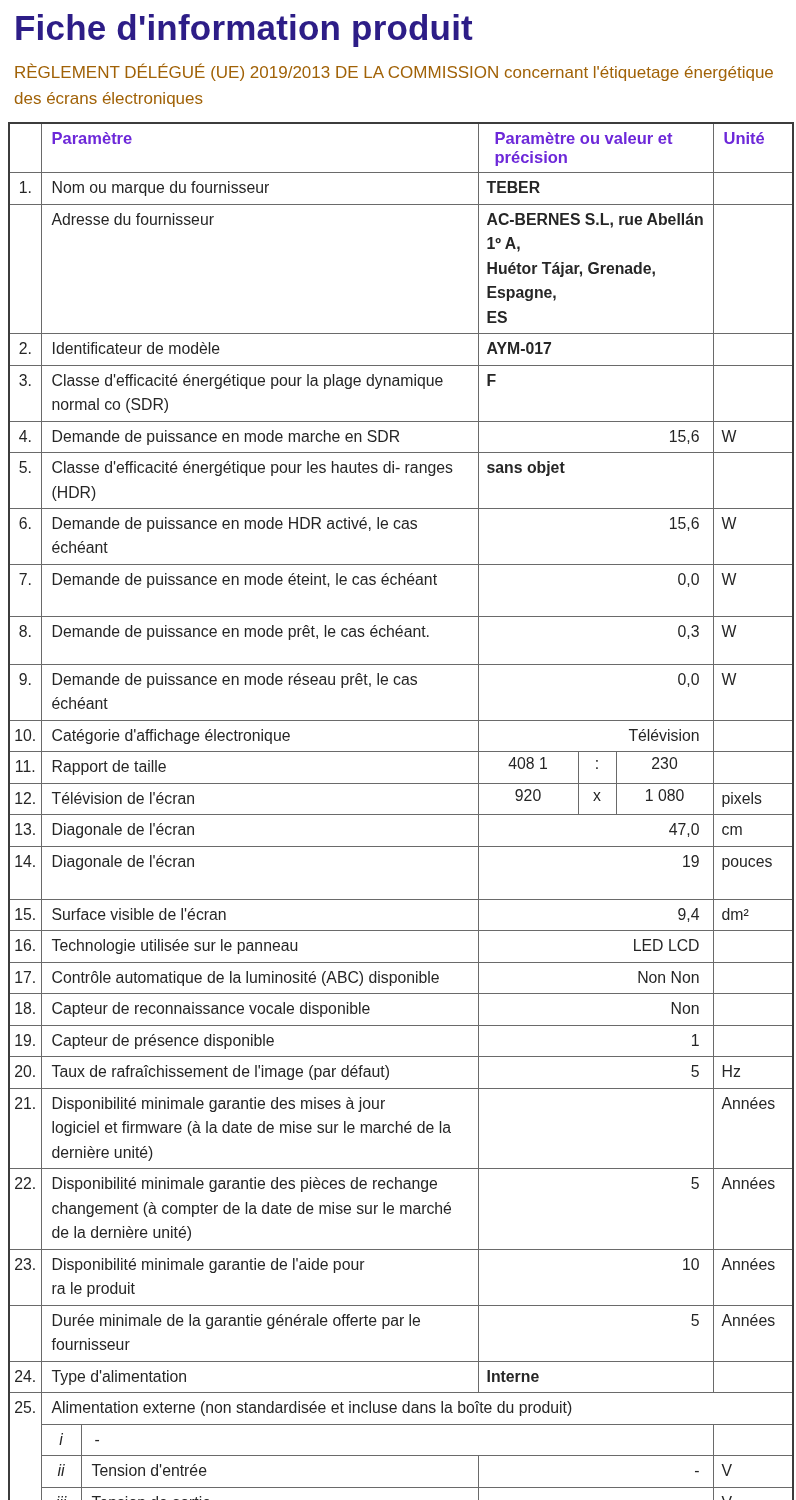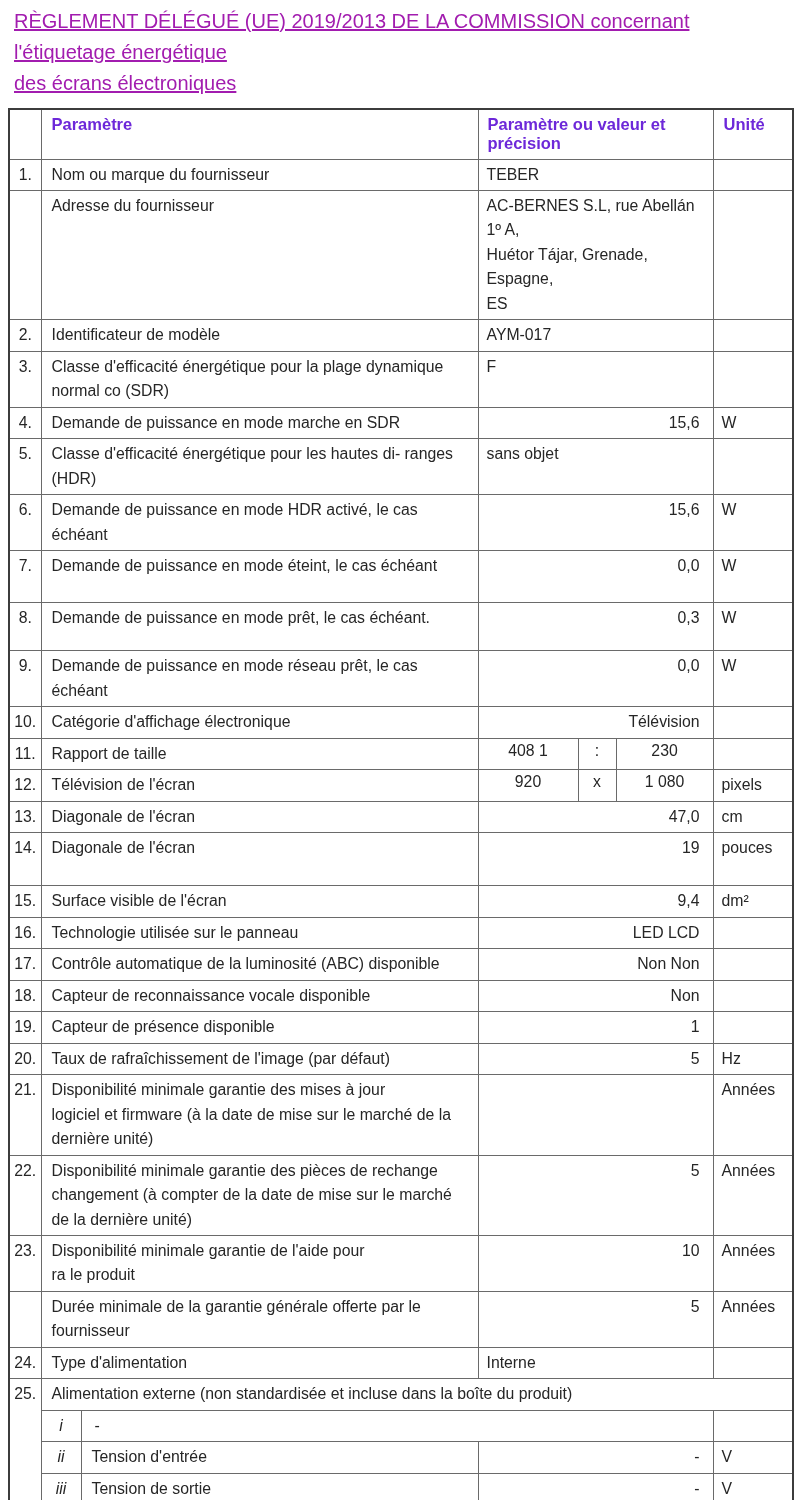--- a/index.html
+++ b/index.html
@@ -7,69 +7,70 @@
     width:796px;height:1500px;box-sizing:border-box;
     padding:6px 4px 0 8px;
     font-family:"Liberation Sans",sans-serif;
     color:#262626;background:#ffffff;overflow:hidden;
   }
   .title{
     font-size:35px;font-weight:bold;color:#2d1d87;
     margin:2px 0 12px 6px;letter-spacing:0.2px;
   }
   .subtitle{
-    font-size:20px;line-height:1.55;color:#a21caf;
-    margin:0 0 9px 6px;white-space:pre-line;max-width:782px;text-decoration:underline;
+    font-size:17px;line-height:1.55;color:#a16207;
+    margin:0 0 9px 6px;white-space:pre-line;max-width:782px;
   }
   table.sheet{
     border-collapse:collapse;table-layout:fixed;width:784px;
     border:2px solid #3c3c3c;
   }
   .sheet th,.sheet td{
     border:1px solid #6a6a6a;vertical-align:top;
     box-sizing:border-box;overflow:hidden;
   }
   .sheet thead th{
     font-weight:bold;font-size:16.5px;text-align:left;
     padding:5px 6px 4px 10px;color:#6d28d9;
   }
   .sheet td{font-size:15.8px;line-height:1.55;padding:3px 6px;}
   td.num{text-align:center;padding:3px 2px;}
   td.param{padding-left:10px;white-space:pre-line;}
   td.val{white-space:pre-line;}
-  td.val.left{text-align:left;padding-left:8px;}
+  td.val.left{text-align:left;padding-left:8px;font-weight:bold;}
   td.val.right{text-align:right;padding-right:13px;}
   td.unit{padding-left:8px;}
   td.vcell{text-align:center;padding:0 2px;}
   td.subnum{font-style:italic;text-align:center;padding:3px 2px;}
   td.dashcell{padding-left:13px;}
   td.sectioncell{padding-left:10px;}
 </style>
 </head>
 <body>
 
 <div class="page">
+  <div class="title">Fiche d'information produit</div>
   <div class="subtitle">RÈGLEMENT DÉLÉGUÉ (UE) 2019/2013 DE LA COMMISSION concernant l'étiquetage énergétique
 des écrans électroniques</div>
 
   <table class="sheet">
     <colgroup>
       <col style="width:32px">
       <col style="width:40px">
       <col style="width:397px">
       <col style="width:100px">
       <col style="width:38px">
       <col style="width:97px">
       <col style="width:80px">
     </colgroup>
     <thead>
       <tr style="height:50px">
         <th></th>
         <th colspan="2">Paramètre</th>
-        <th colspan="3" style="padding-left:9px">Paramètre ou valeur et précision</th>
+        <th colspan="3" style="padding-left:16px">Paramètre ou valeur et précision</th>
         <th>Unité</th>
       </tr>
     </thead>
     <tbody>
         <tr style="height: 28px;">
           <td class="num">1.</td>
           <td class="param" colspan="2">Nom ou marque du fournisseur</td>
           <td class="val left" colspan="3">TEBER</td>
           <td class="unit"></td>
         </tr>

